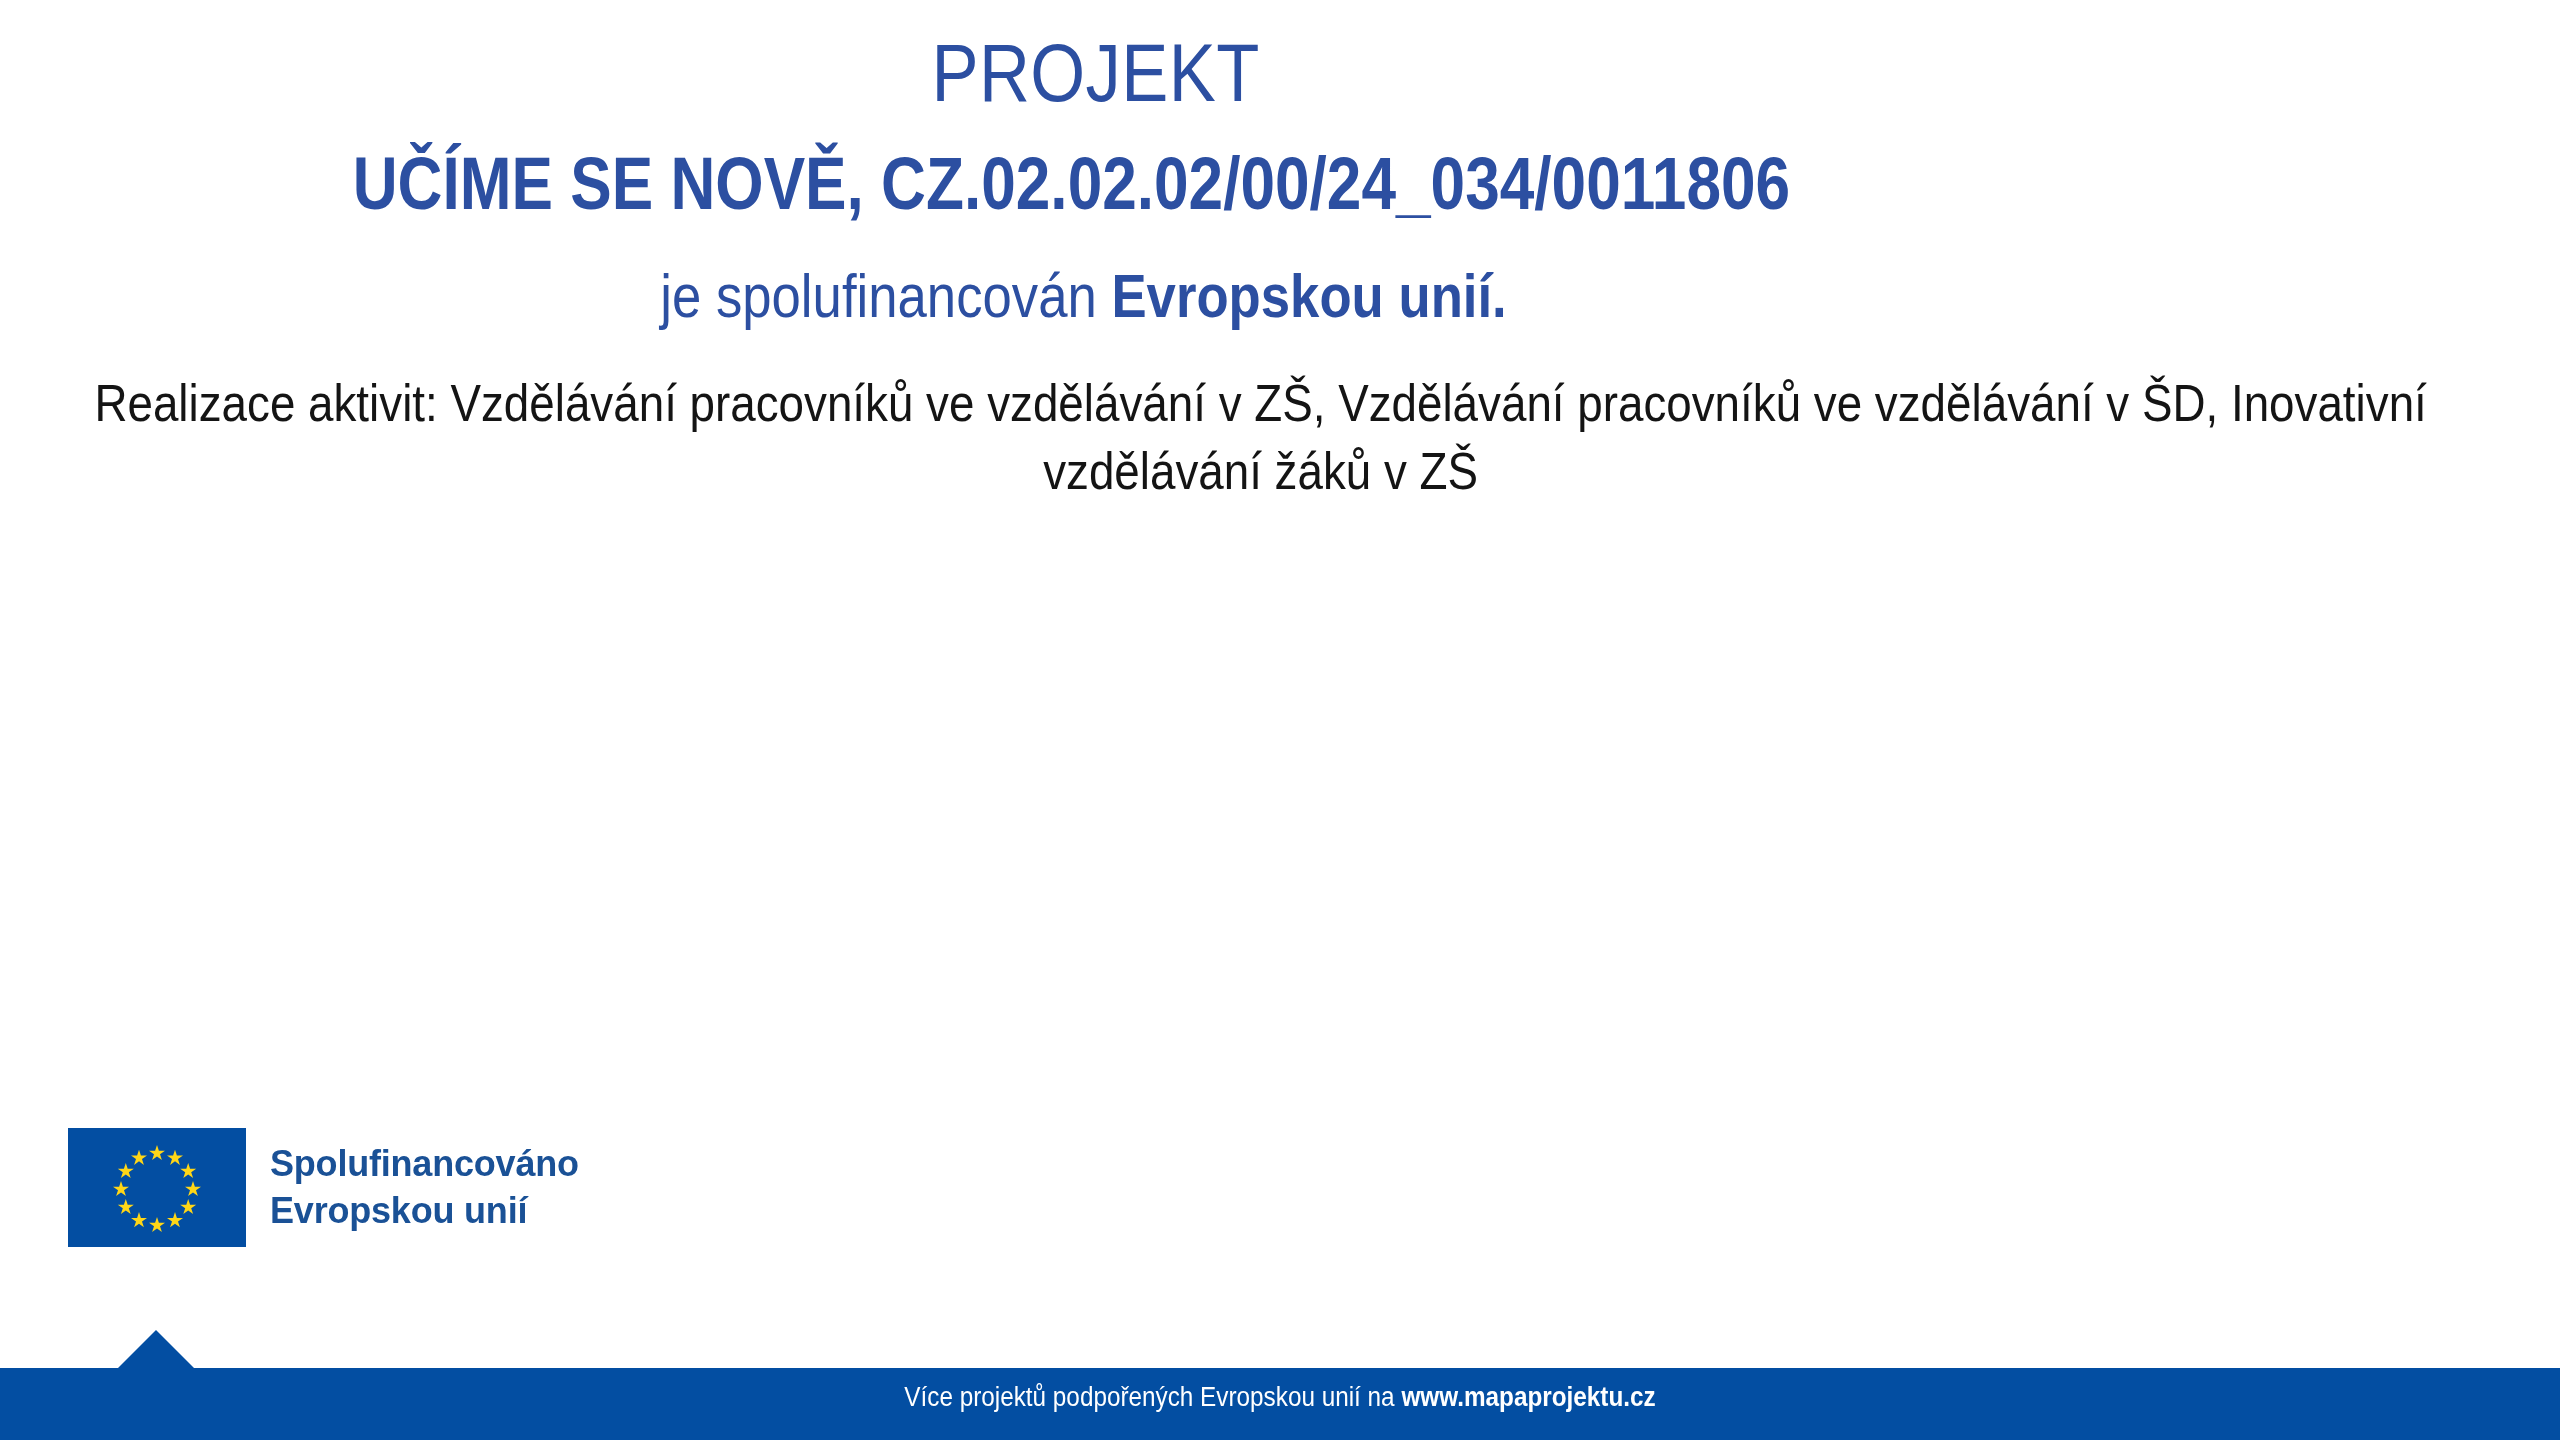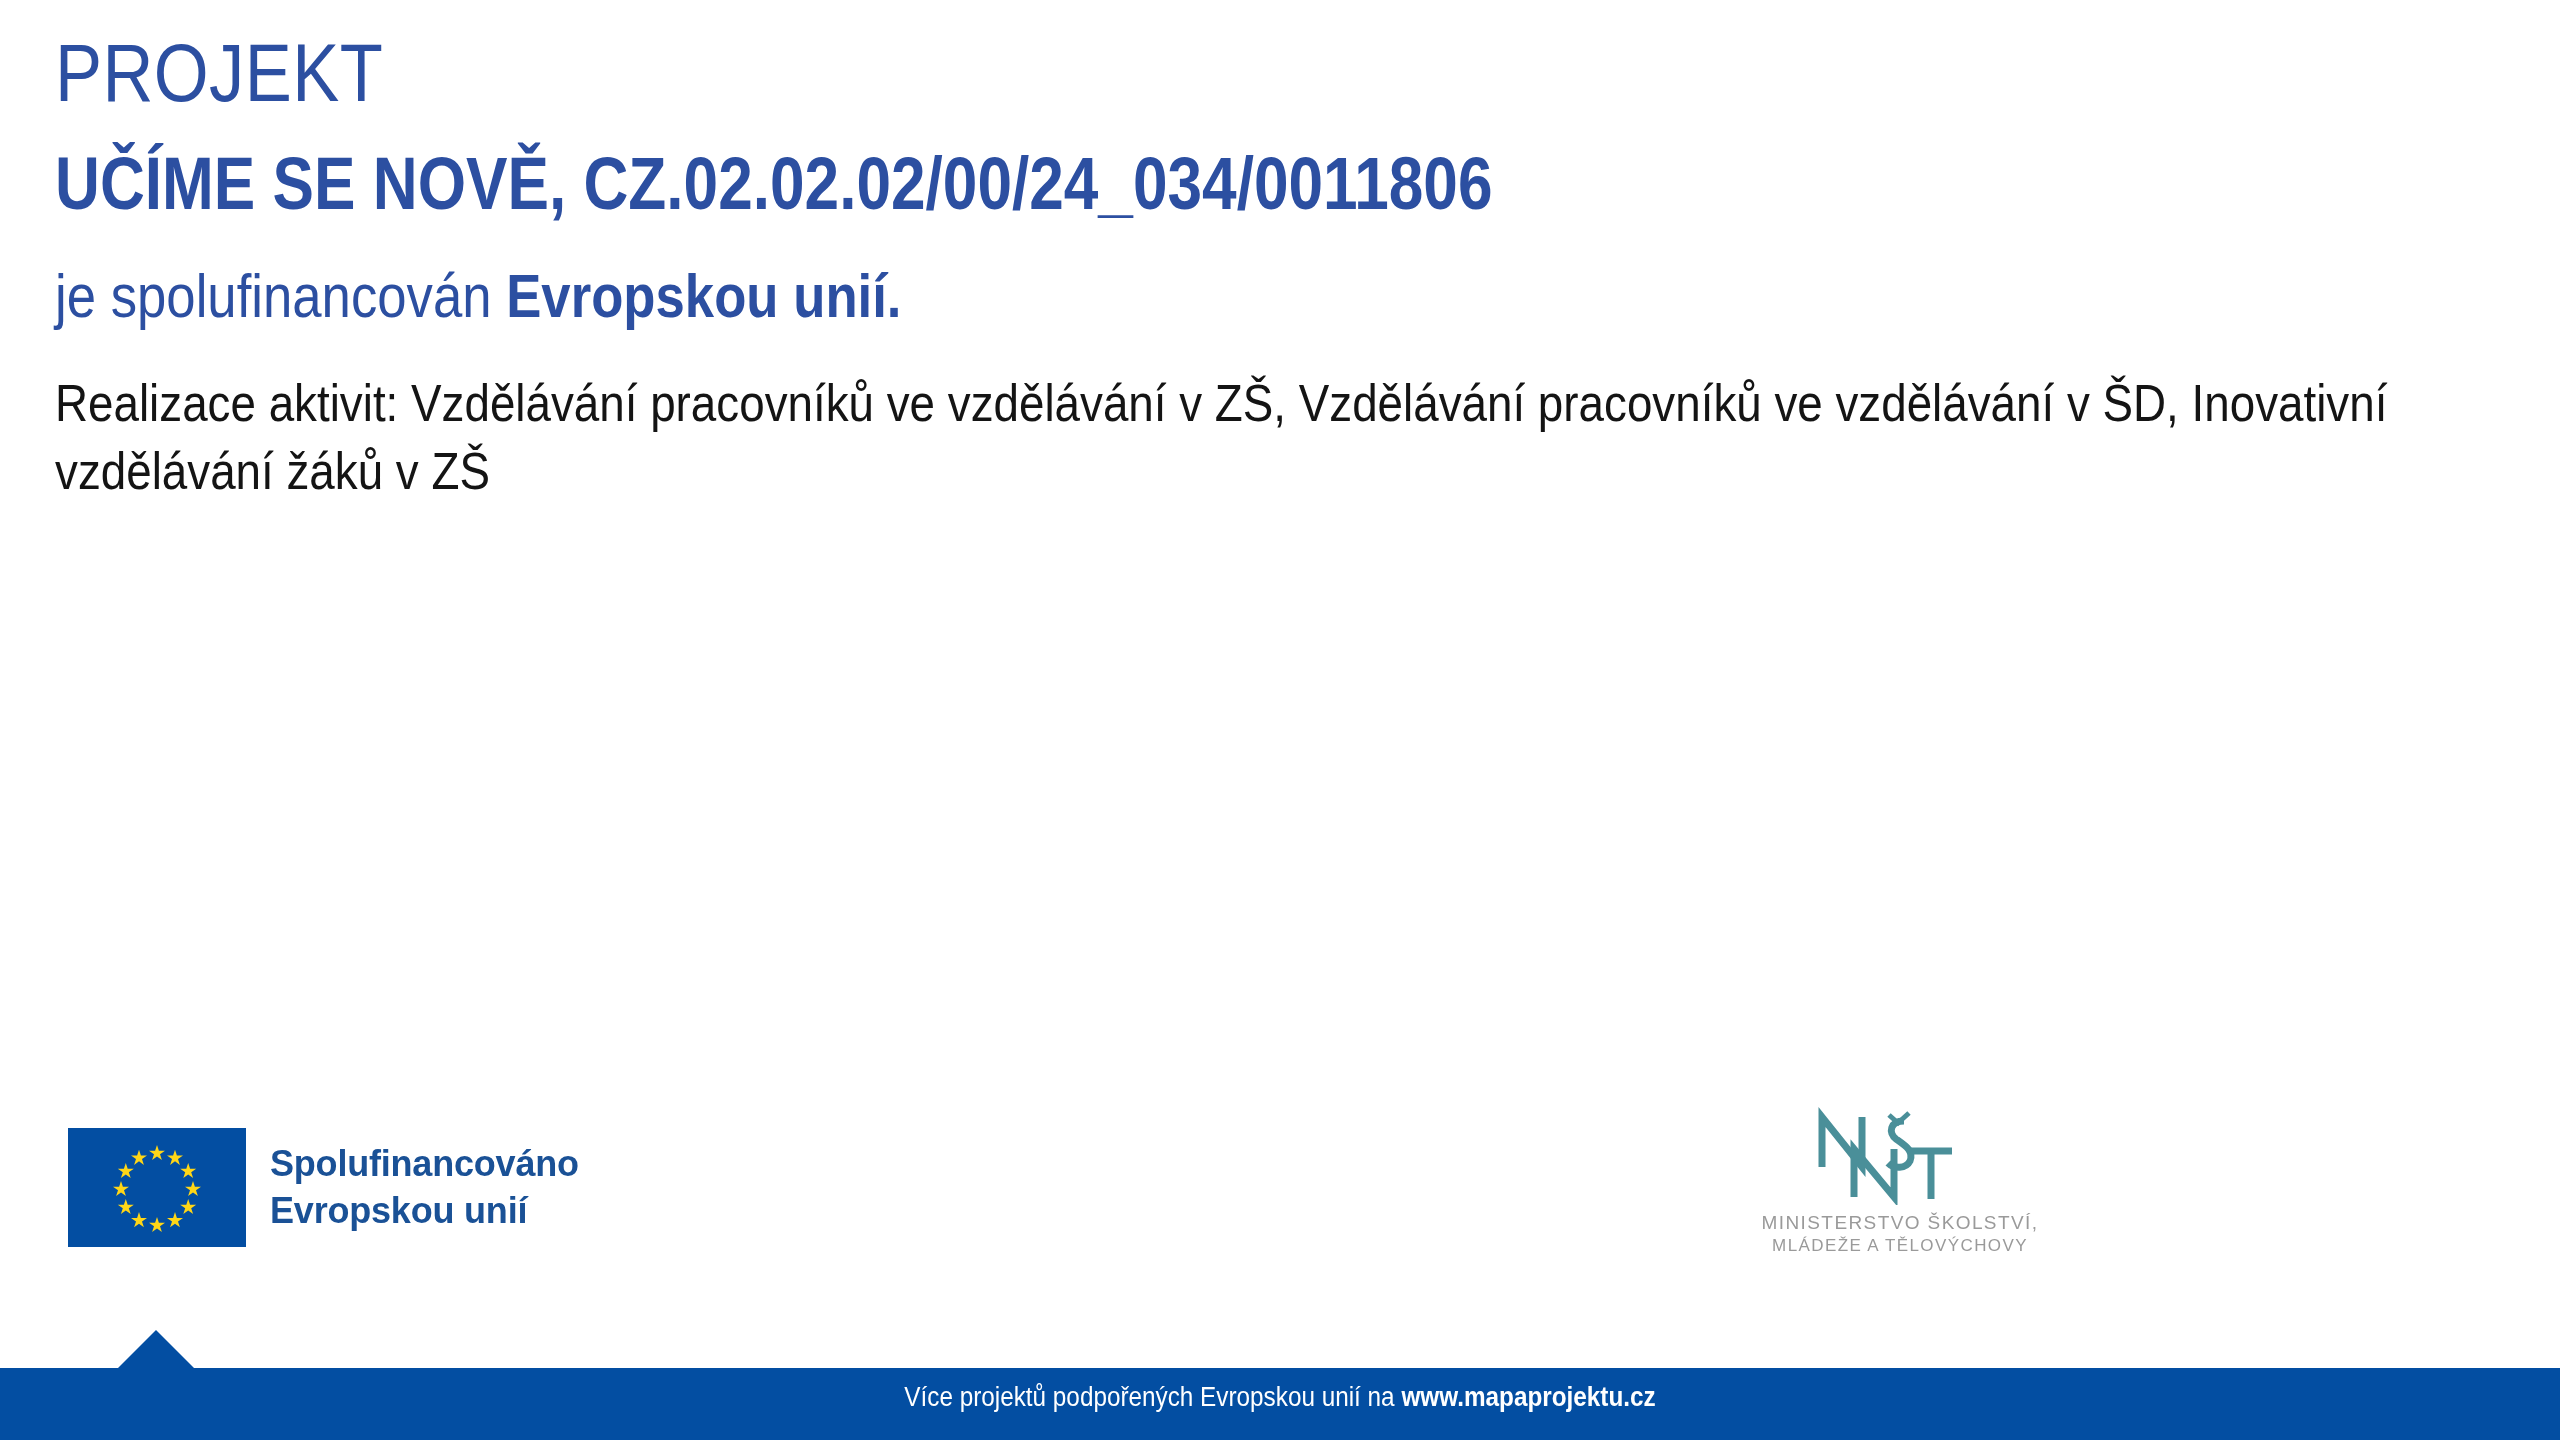--- a/index.html
+++ b/index.html
@@ -21,20 +21,21 @@
     inset: 0;
     background: #ffffff;
   }
 
   
   .text-block {
     position: absolute;
     left: 55px;
     top: 30px;
     width: 2420px;
+    text-align: center;
   }
 
   .kicker {
     font-family: "Liberation Sans Narrow", "Liberation Sans", sans-serif;
     font-size: 82px;
     line-height: 1.05;
     font-weight: 400;
     color: #2c4fa1;
     letter-spacing: 0.5px;
     transform: scaleX(0.86);
@@ -208,40 +209,20 @@
           <polygon points="71,21.7 72.9,27.5 79,27.5 74,31.1 75.9,36.9 71,33.3 66.1,36.9 68,31.1 63,27.5 69.1,27.5"></polygon>
         </g>
       </svg>
     </div>
     <div class="eu-text">
       <div>Spolufinancováno</div>
       <div>Evropskou unií</div>
     </div>
   </div>
 
-  <div class="msmt-logo">
-    <div class="msmt-mark">
-      <svg viewBox="0 0 180 100" xmlns="http://www.w3.org/2000/svg" aria-hidden="true">
-        <g fill="none" stroke="#4a8f99" stroke-width="7" stroke-linecap="butt" stroke-linejoin="miter">
-
-          <path d="M12,62 L12,12 L52,62 L52,12"></path>
-
-          <path d="M94,16 C80,16 78,28 86,34 C96,41 104,46 100,56 C96,64 84,64 78,58"></path>
-
-          <path d="M79,10 L88,18 L99,8" stroke-width="5"></path>
-
-          <path d="M44,92 L44,44 L84,92 L84,44"></path>
-
-          <path d="M100,46 L142,46 M121,46 L121,94"></path>
-        </g>
-      </svg>
-    </div>
-    <div class="msmt-line1">MINISTERSTVO ŠKOLSTVÍ,</div>
-    <div class="msmt-line2">MLÁDEŽE A TĚLOVÝCHOVY</div>
-  </div>
 
   <div class="footer-peak"></div>
   <div class="footer-bar"></div>
   <div class="footer-text">
     <span>Více projektů podpořených Evropskou unií na </span><span class="strong">www.mapaprojektu.cz</span>
   </div>
 
 </div>
 
 </body></html>

